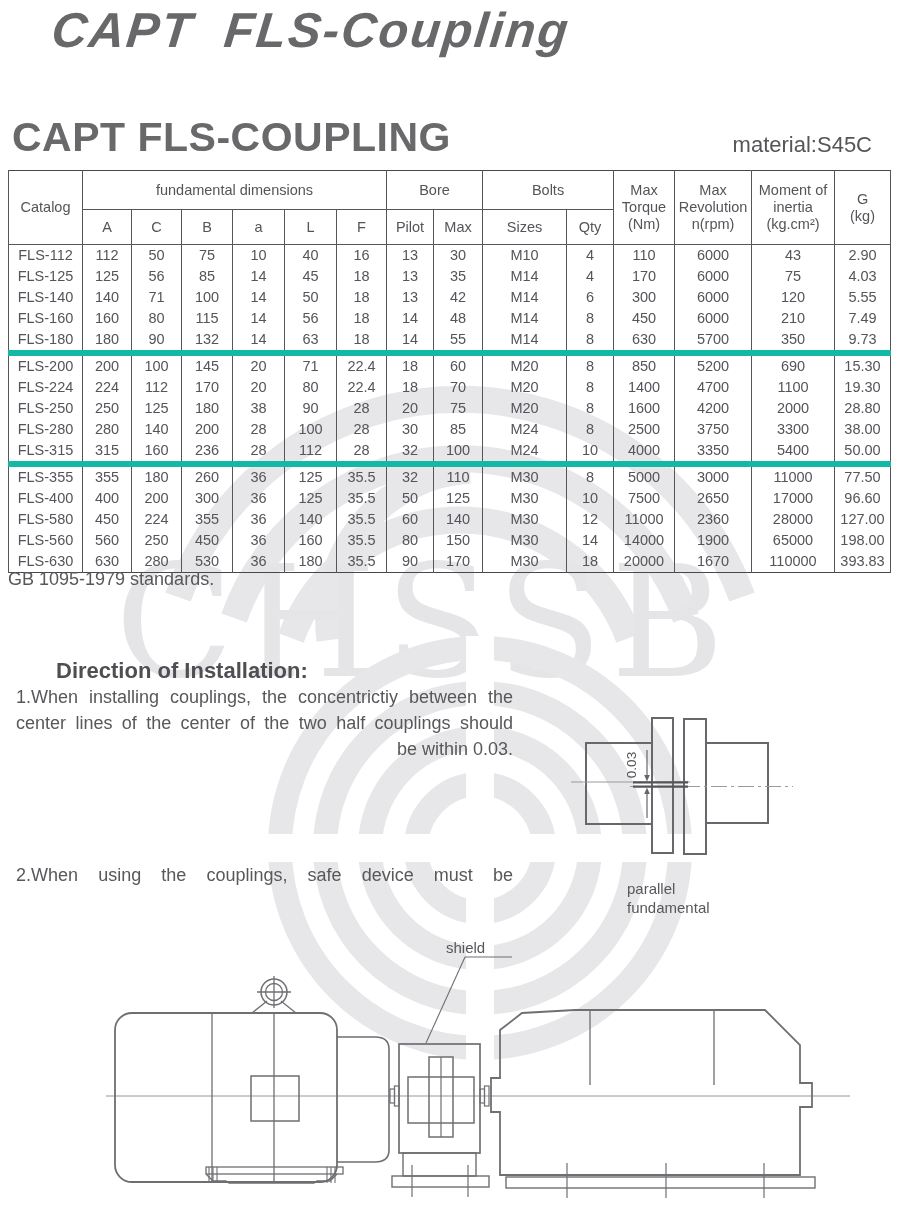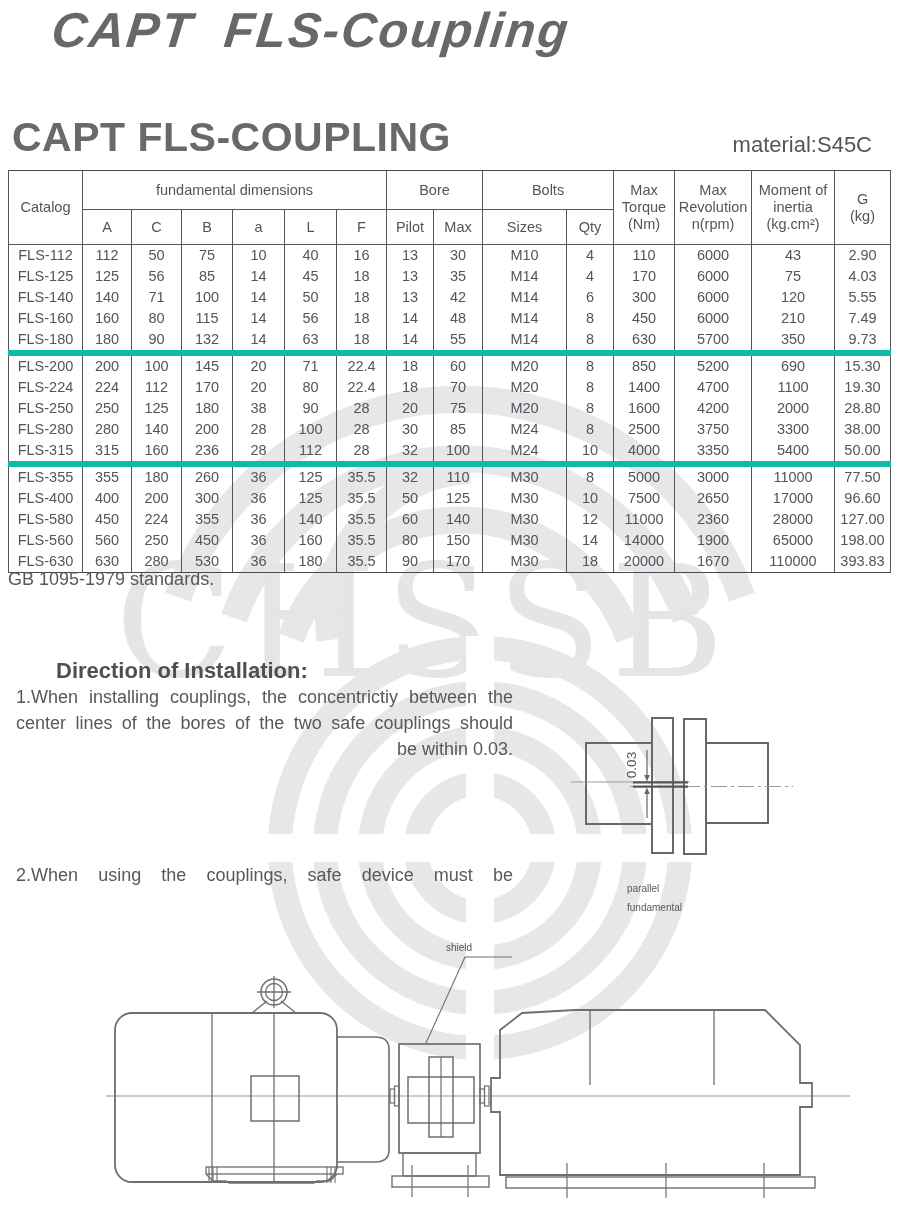--- a/index.html
+++ b/index.html
@@ -27,21 +27,21 @@
   table.spec tbody tr.group-start td{border-top:6px solid #14b8a6;margin-top:44px;}
   .blk{display:block;}
 
   .note{left:8px;top:566px;font-size:18px;line-height:27px;color:#58585c;}
   .inst-head{left:8px;top:658px;font-size:22px;font-weight:bold;color:#4f4f53;margin-left:48px;}
   .inst{left:16px;top:684px;width:497px;font-size:18px;color:#58585c;}
   .inst .jline{text-align:justify;text-align-last:justify;line-height:26px;}
   .inst .nline{text-align:right;line-height:26px;}
   .inst2{top:862px;}
 
-  .diagram-label{font-size:10px;color:#58585c;line-height:19px;}
+  .diagram-label{font-size:15px;color:#58585c;line-height:19px;}
   .caption{left:627px;top:879px;}
   .shield-label{left:446px;top:938px;}
 </style>
 </head>
 <body>
 
 <div class="page">
 
   <svg class="wm" width="900" height="1208" viewBox="0 0 900 1208">
     <g stroke="#e7e7e9" stroke-width="27" fill="none">
@@ -369,21 +369,21 @@
       </tbody>
   </table>
 
   <div class="ct note">
     <div>GB 1095-1979 standards.</div>
   </div>
 
   <div class="ct inst-head">Direction of Installation:</div>
   <div class="ct inst">
     <div class="jline">1.When installing couplings, the concentrictiy between the</div>
-    <div class="jline">center lines of the bores of the two safe couplings should</div>
+    <div class="jline">center lines of the center of the two half couplings should</div>
     <div class="nline">be within 0.03.</div>
   </div>
   <div class="ct inst inst2">
     <div class="jline">2.When using the couplings, safe device must be</div>
   </div>
 
   <svg class="ct" style="left:565px;top:695px;" width="245" height="175" viewBox="565 695 245 175">
     <g stroke="#68686c" stroke-width="2" fill="none">
       <rect x="586" y="743" width="66" height="81"></rect>
       <rect x="652" y="718" width="21" height="135"></rect>

